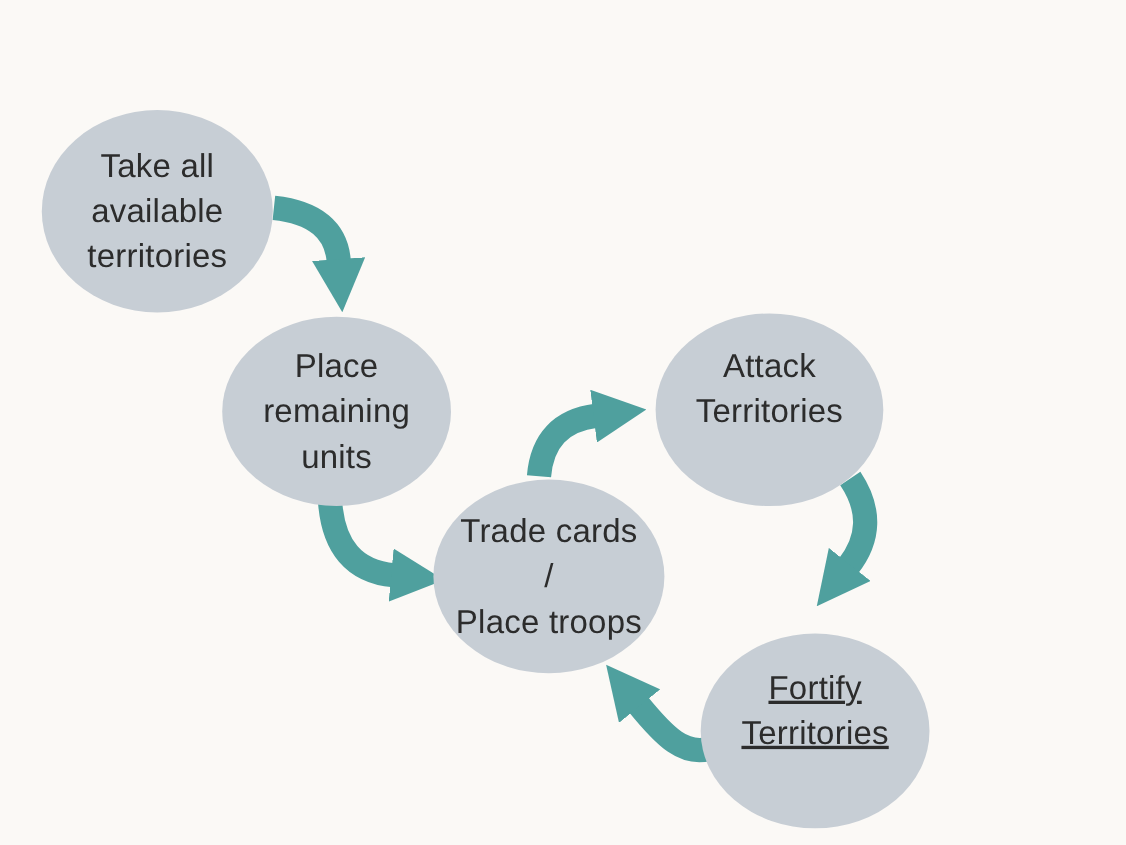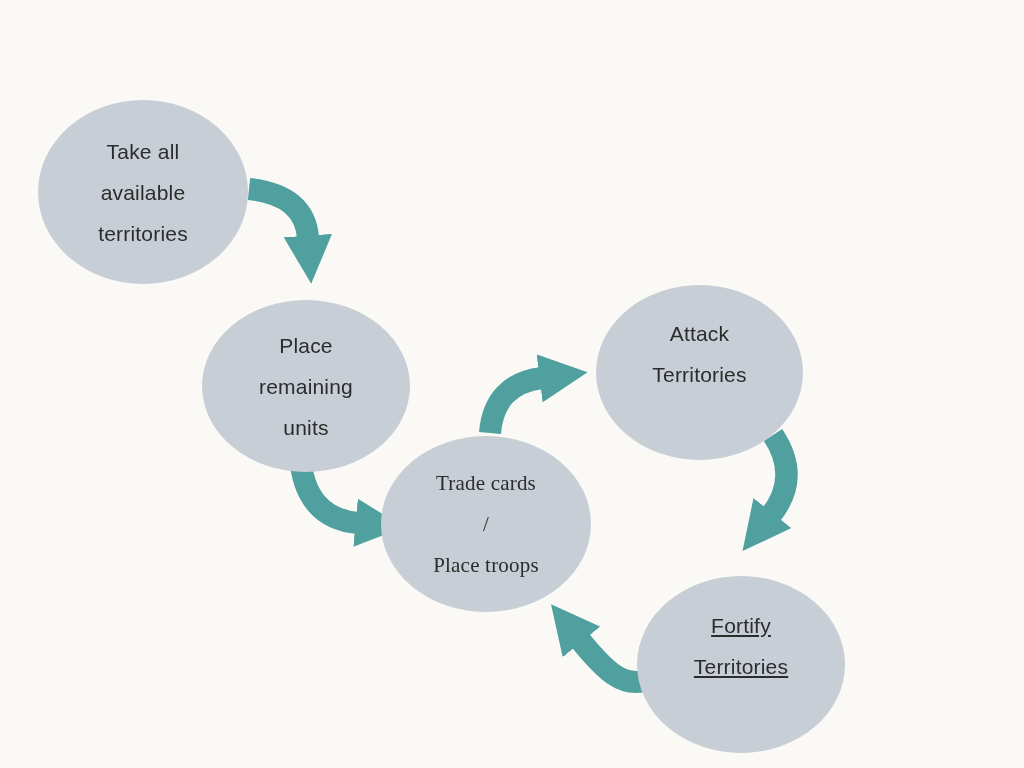--- a/index.html
+++ b/index.html
@@ -19,28 +19,28 @@
   .arrows{position:absolute;left:0;top:0;width:1024px;height:768px;z-index:1;}
   .arrows path.arrow{fill:none;stroke:var(--arrow);stroke-width:22;stroke-linecap:butt;}
   .arrows marker path{fill:var(--arrow);}
   .node{
     position:absolute;z-index:2;
     border-radius:50%;
     background:var(--node-fill);
     display:flex;align-items:center;justify-content:center;
     text-align:center;
     color:var(--text);
-    font-size:21px;line-height:41px;
+    font-size:30px;line-height:41px;
     letter-spacing:.2px;
   }
   .node span{white-space:pre-line;display:block;}
   .node.lift span{transform:translateY(-19px);}
   .n1{left:38px;top:100px;width:210px;height:184px;}
-  .n2{left:202px;top:300px;width:208px;height:172px;}
-  .n3{left:381px;top:436px;width:210px;height:176px;font-family:Liberation Serif, serif;}
+  .n2{left:202px;top:288px;width:208px;height:172px;}
+  .n3{left:394px;top:436px;width:210px;height:176px;}
   .n4{left:596px;top:285px;width:207px;height:175px;text-align:center;}
   .n5{left:637px;top:576px;width:208px;height:177px;text-decoration:underline;}
 </style>
 </head>
 <body>
 
 <div class="stage">
 
   <svg class="arrows" viewBox="0 0 1024 768" xmlns="http://www.w3.org/2000/svg" aria-hidden="true">
     <defs>

